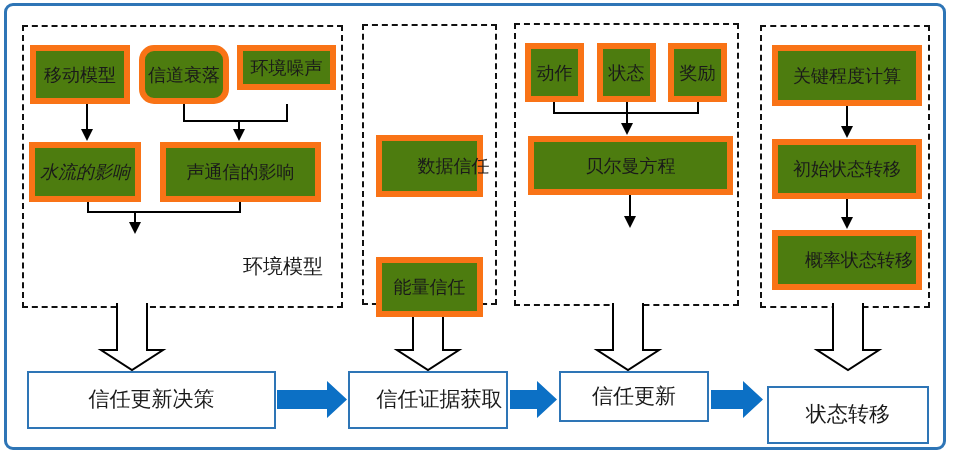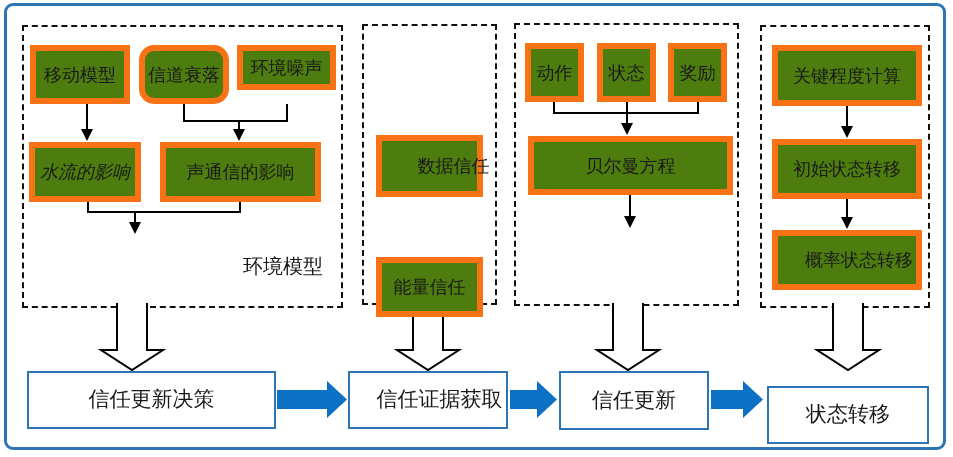--- a/index.html
+++ b/index.html
@@ -118,16 +118,16 @@
   <div class="box small-box" style="left:597px; top:43px; width:59px; height:59px;">状态</div>
   <div class="box small-box" style="left:668px; top:43px; width:59px; height:59px;">奖励</div>
   <div class="box small-box" style="left:528px; top:136px; width:205px; height:59px;">贝尔曼方程</div>
 
   <div class="box small-box" style="left:772px; top:45px; width:150px; height:61px;">关键程度计算</div>
   <div class="box small-box" style="left:772px; top:139px; width:150px; height:60px;">初始状态转移</div>
   <div class="box small-box" style="left:772px; top:230px; width:150px; height:60px;padding-left:24px;">概率状态转移</div>
 
   <div class="box flow-box" style="left:27px; top:371px; width:249px; height:58px;">信任更新决策</div>
   <div class="box flow-box" style="left:348px; top:371px; width:160px; height:58px;padding-left:23px;">信任证据获取</div>
-  <div class="box flow-box" style="left:559px; top:371px; width:150px; height:59px;">信任更新</div>
+  <div class="box flow-box" style="left:559px; top:371px; width:150px; height:51px;">信任更新</div>
   <div class="box flow-box" style="left:767px; top:371px; width:162px; height:58px;margin-top:15px;">状态转移</div>
 
 </div>
 
 </body></html>

